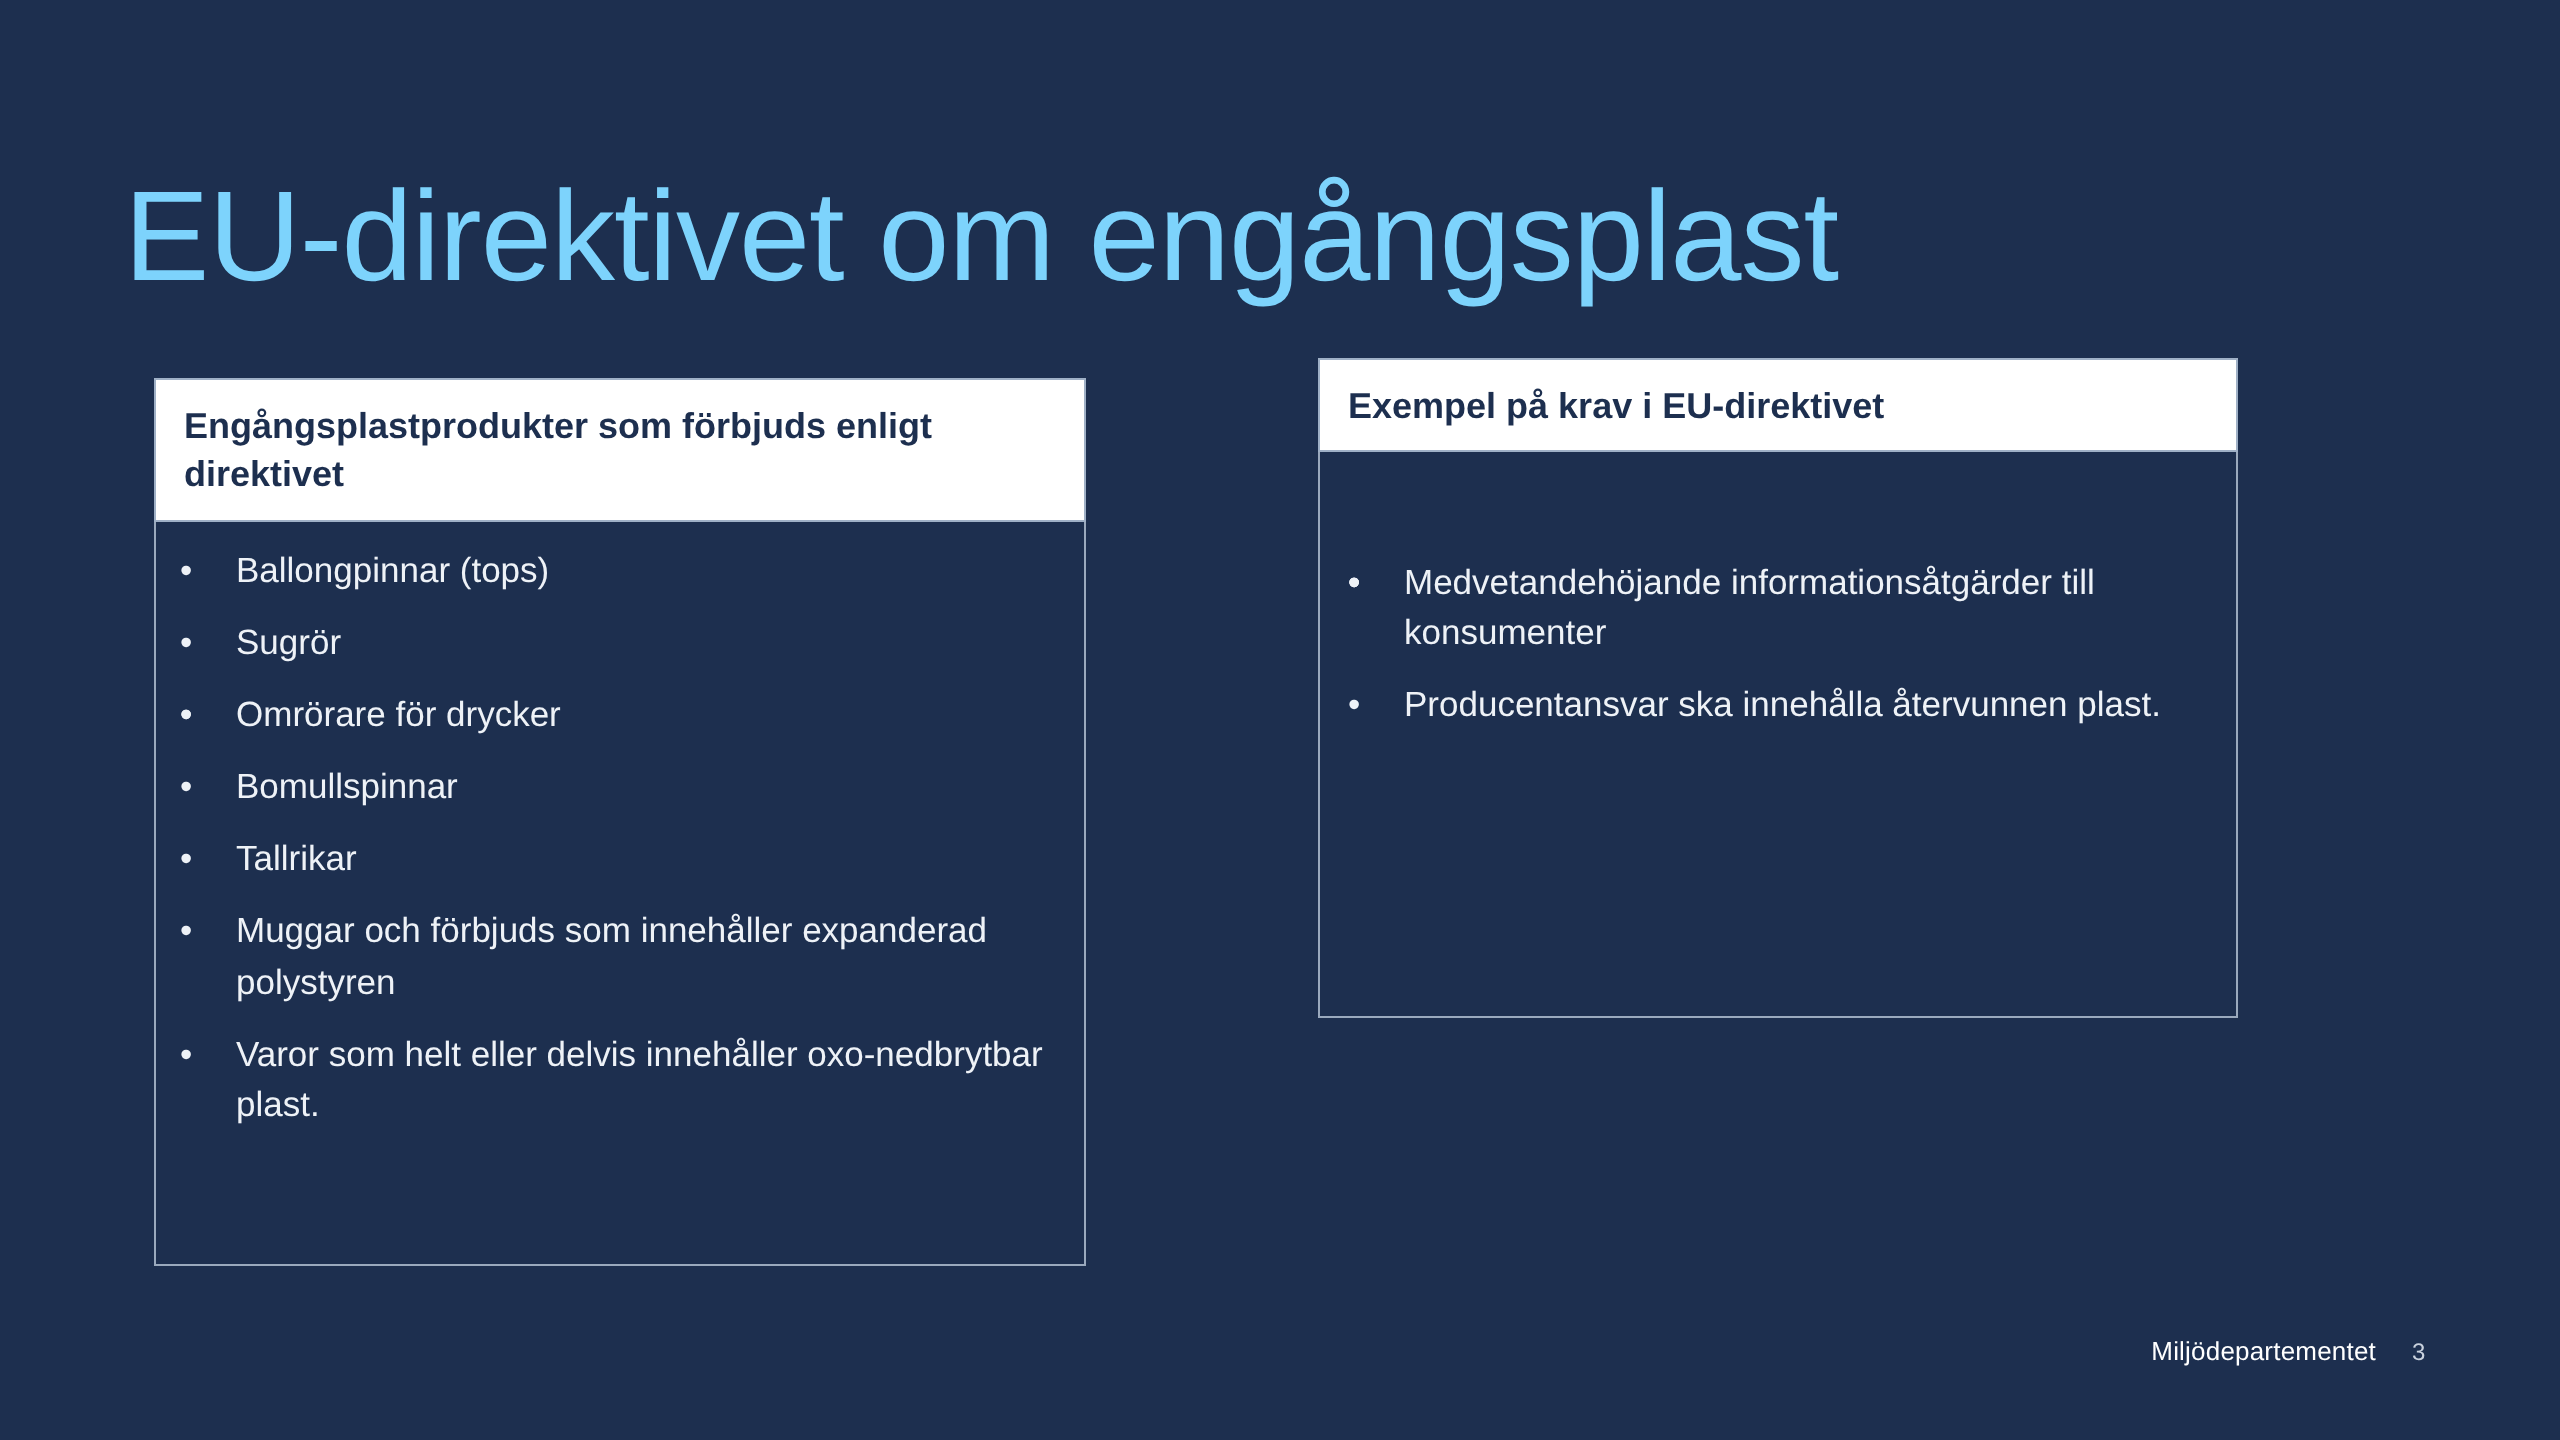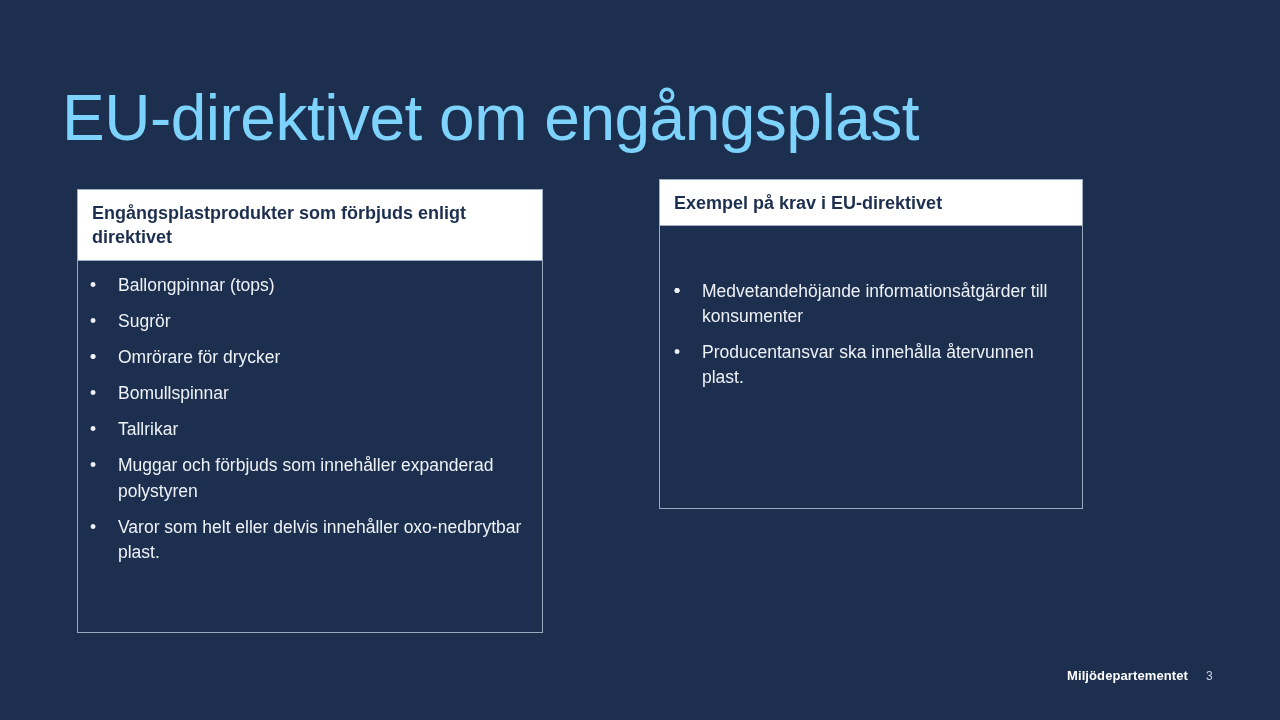--- a/index.html
+++ b/index.html
@@ -93,21 +93,21 @@
     top: 177px;
     width: 466px;
     margin-top: 12px;
   }
   #panel-left .panel-body {
     min-height: 372px;
   }
   #panel-right {
     left: 659px;
     top: 179px;
-    width: 424px;
+    width: 460px;
   }
   #panel-right .panel-header {
     padding-bottom: 9px;
   }
   #panel-right .panel-body {
     min-height: 283px;
     padding-top: 14px;
   }
   #panel-right ul.bullets li {
     padding-left: 42px;
@@ -116,21 +116,21 @@
     left: 14px;
   }
 
   
   .footer-org {
     position: absolute;
     right: 92px;
     top: 668px;
     color: #ffffff;
     font-size: 13px;
-    font-weight: bold;
+    font-weight: normal;
     letter-spacing: 0.1px;
   }
   .footer-pagenum {
     position: absolute;
     left: 1206px;
     top: 669px;
     color: #c9d2de;
     font-size: 12px;
   }
 </style>

